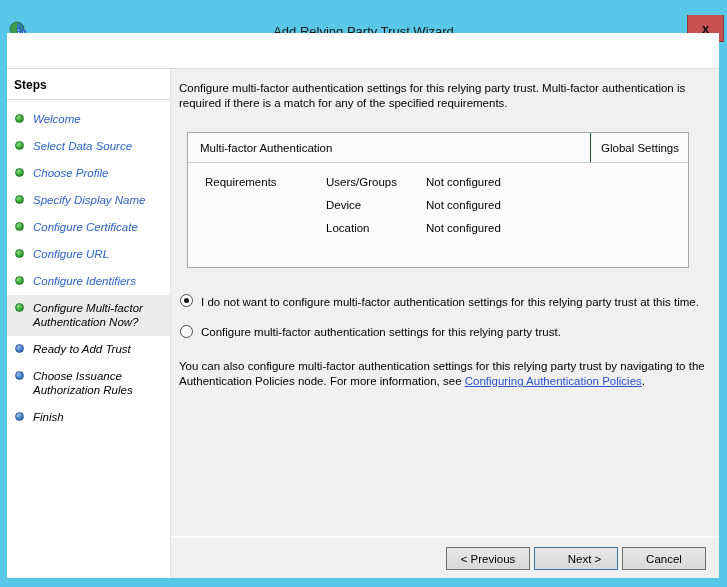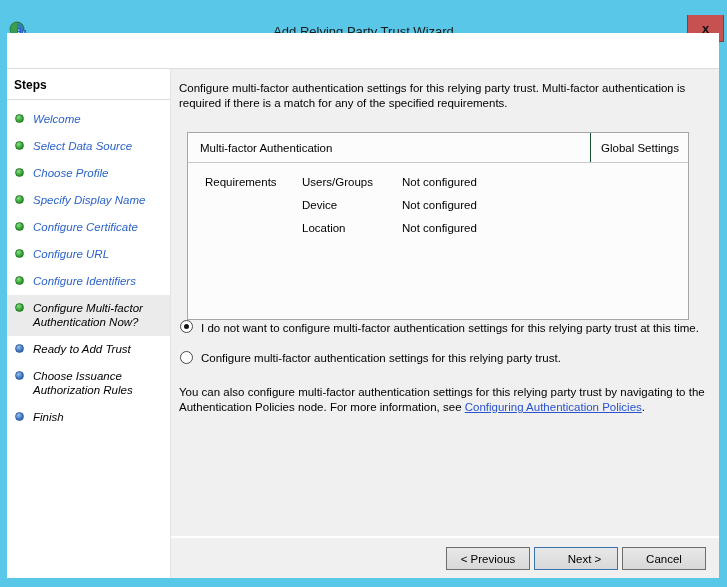--- a/index.html
+++ b/index.html
@@ -60,39 +60,39 @@
   }
   .step.done .label { color:#2B63C8; }
   .step.current { background:#EBEBEB; }
   .step.current .label, .step.upcoming .label { color:#000; }
   
   .right-pane { flex:1; display:flex; flex-direction:column; background:#F0F0F0; min-width:0; }
   .content { flex:1; padding:10px 15px 0 8px; }
   .intro { margin:2px 0 0 0; width:528px; line-height:15px; }
   
   .mfa-table {
-    margin:21px 0 0 8px; width:502px; height:188px;
+    margin:21px 0 0 8px; width:502px; height:136px;
     border:1px solid #A6A6A6; background:#FCFCFC;
   }
   .table-header {
     display:flex; height:30px; border-bottom:1px solid #C9C9C9; align-items:stretch;
   }
   .th-left { flex:1; display:flex; align-items:center; padding-left:12px; }
   .th-right {
     display:flex; align-items:center; justify-content:flex-end;
     border-left:1px solid #14532d; padding:0 9px 0 10px; min-width:92px;
   }
   .table-body { display:flex; padding-top:13px; }
   .req-label { margin-left:17px; width:97px; }
   .req-rows { display:flex; flex-direction:column; }
   .req-row { display:flex; margin-bottom:11px; }
-  .req-name { width:100px; }
+  .req-name { width:100px;margin-left:24px; }
   
   .option { display:flex; align-items:flex-start; margin:0 0 0 1px; }
-  .option.first { }
+  .option.first { margin-top:26px; }
   .option.second { margin-top:16px; }
   .radio {
     width:13px; height:13px; border-radius:50%;
     border:1px solid #4A4A4A; background:#fff;
     position:relative; flex:0 0 auto; margin:0 8px 0 0;
   }
   .radio.selected::after {
     content:''; position:absolute; left:3px; top:3px; right:3px; bottom:3px;
     border-radius:50%; background:#141414;
   }

